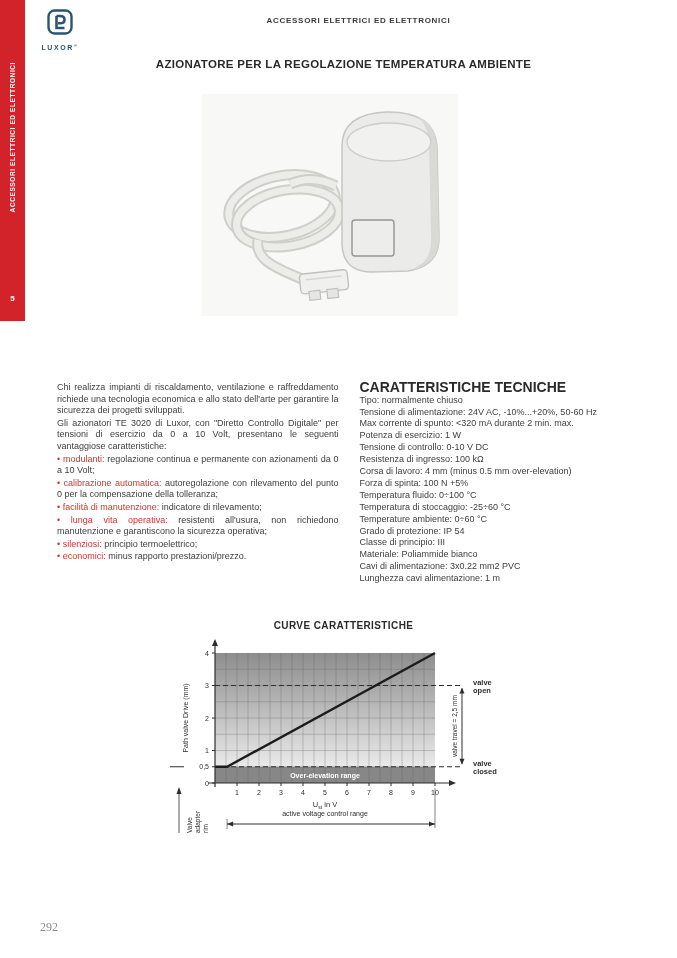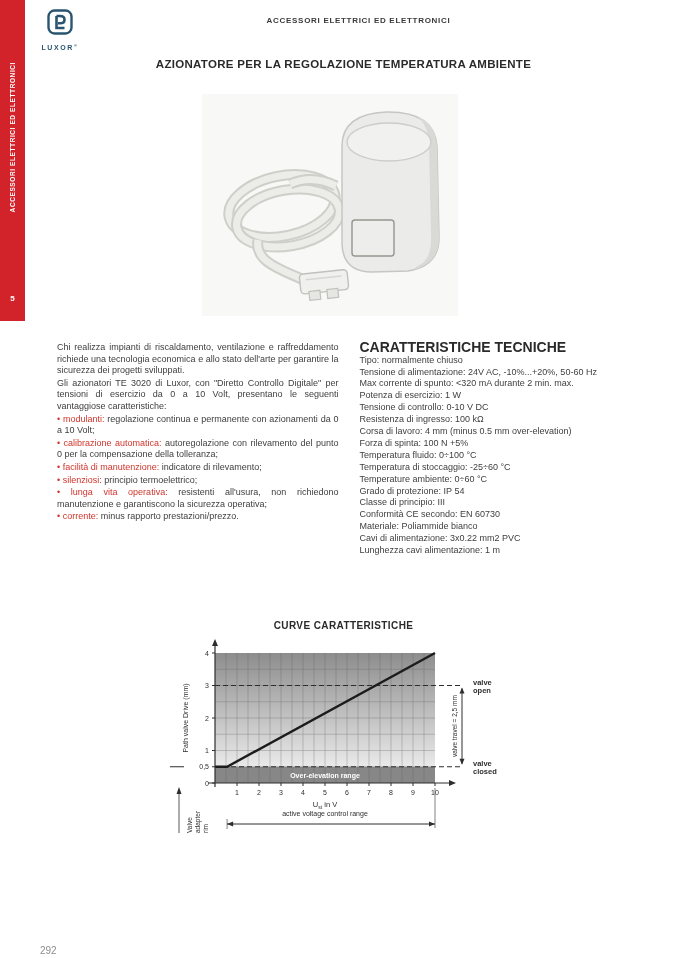--- a/index.html
+++ b/index.html
@@ -21,31 +21,31 @@
   .header-center{position:absolute;top:16px;left:80px;right:40px;text-align:center;
         font-size:8px;font-weight:bold;letter-spacing:.7px;color:#3a3a3a;}
   .page-title{position:absolute;top:58px;left:40px;right:30px;text-align:center;
         font-size:11.5px;font-weight:bold;letter-spacing:.3px;color:#2a2a2a;}
   .curves-title{position:absolute;top:620px;left:40px;right:30px;text-align:center;
         font-size:10px;font-weight:bold;letter-spacing:.4px;color:#2a2a2a;}
   
   .product{position:absolute;left:202px;top:94px;width:256px;height:222px;background:#f8f8f7;}
   
   .columns{position:absolute;left:57px;top:342px;width:584px;display:flex;gap:21px;}
-  .col{flex:1;font-size:9px;line-height:11.6px;color:#404040;}
+  .col{flex:1;font-size:9px;line-height:11.6px;color:#404040;margin-top:40px;}
   .col-left{text-align:justify;}
   .col-left p{margin:0 0 1px 0;}
   .feature{margin:0;}
   .feature .term{color:#d0342c;}
   .specs-title{font-weight:bold;color:#2a2a2a;margin:0 0 1px 0;font-size:14px;}
   .spec-row{margin:0;line-height:11.9px;}
   
   .chart-wrap{position:absolute;left:160px;top:638px;width:360px;height:200px;}
   
-  .page-number{position:absolute;left:40px;bottom:2px;font-size:10px;color:#8d8d8d;}
+  .page-number{position:absolute;left:40px;bottom:23px;font-size:12px;color:#8d8d8d;font-family:Liberation Serif, serif;}
 </style>
 </head>
 <body>
 
 <div class="page">
 
   <div class="sidebar">
     <div class="vlabel">
       <span>ACCESSORI ELETTRICI ED ELETTRONICI</span>
     </div>
@@ -95,42 +95,41 @@
   <div class="columns">
     <div class="col col-left">
       <div>
           <p>Chi realizza impianti di riscaldamento, ventilazione e raffreddamento richiede una tecnologia economica e allo stato dell'arte per garantire la sicurezza dei progetti sviluppati.</p>
           <p>Gli azionatori TE 3020 di Luxor, con "Diretto Controllo Digitale" per tensioni di esercizio da 0 a 10 Volt, presentano le seguenti vantaggiose caratteristiche:</p>
         </div>
       <div>
           <p class="feature"><span class="term">• modulanti:</span><span> regolazione continua e permanente con azionamenti da 0 a 10 Volt;</span></p>
           <p class="feature"><span class="term">• calibrazione automatica:</span><span> autoregolazione con rilevamento del punto 0 per la compensazione della tolleranza;</span></p>
           <p class="feature"><span class="term">• facilità di manutenzione:</span><span> indicatore di rilevamento;</span></p>
+          <p class="feature"><span class="term">• lunga vita operativa:</span><span> resistenti all'usura, non richiedono manutenzione e garantiscono la sicurezza operativa;</span></p>
           <p class="feature"><span class="term">• silenziosi:</span><span> principio termoelettrico;</span></p>
-          <p class="feature"><span class="term">• lunga vita operativa:</span><span> resistenti all'usura, non richiedono manutenzione e garantiscono la sicurezza operativa;</span></p>
-          <p class="feature"><span class="term">• corrente:</span><span> minus rapporto prestazioni/prezzo.</span></p>
+          <p class="feature"><span class="term">• economici:</span><span> minus rapporto prestazioni/prezzo.</span></p>
         </div>
     </div>
     <div class="col">
       <p class="specs-title">CARATTERISTICHE TECNICHE</p>
       <div>
           <div class="spec-row">Tipo: normalmente chiuso</div>
           <div class="spec-row">Tensione di alimentazione: 24V AC, -10%...+20%, 50-60 Hz</div>
           <div class="spec-row">Max corrente di spunto: &lt;320 mA durante 2 min. max.</div>
           <div class="spec-row">Potenza di esercizio: 1 W</div>
           <div class="spec-row">Tensione di controllo: 0-10 V DC</div>
           <div class="spec-row">Resistenza di ingresso: 100 kΩ</div>
           <div class="spec-row">Corsa di lavoro: 4 mm (minus 0.5 mm over-elevation)</div>
           <div class="spec-row">Forza di spinta: 100 N +5%</div>
           <div class="spec-row">Temperatura fluido: 0÷100 °C</div>
           <div class="spec-row">Temperatura di stoccaggio: -25÷60 °C</div>
           <div class="spec-row">Temperature ambiente: 0÷60 °C</div>
           <div class="spec-row">Grado di protezione: IP 54</div>
           <div class="spec-row">Classe di principio: III</div>
-          <div class="spec-row">Conformità CE secondo: EN 60730</div>
           <div class="spec-row">Materiale: Poliammide bianco</div>
           <div class="spec-row">Cavi di alimentazione: 3x0.22 mm2 PVC</div>
           <div class="spec-row">Lunghezza cavi alimentazione: 1 m</div>
         </div>
     </div>
   </div>
 
   <div class="curves-title">CURVE CARATTERISTICHE</div>
   <div class="chart-wrap">
     <svg id="curves-svg" width="360" height="200" viewBox="0 0 360 200">

